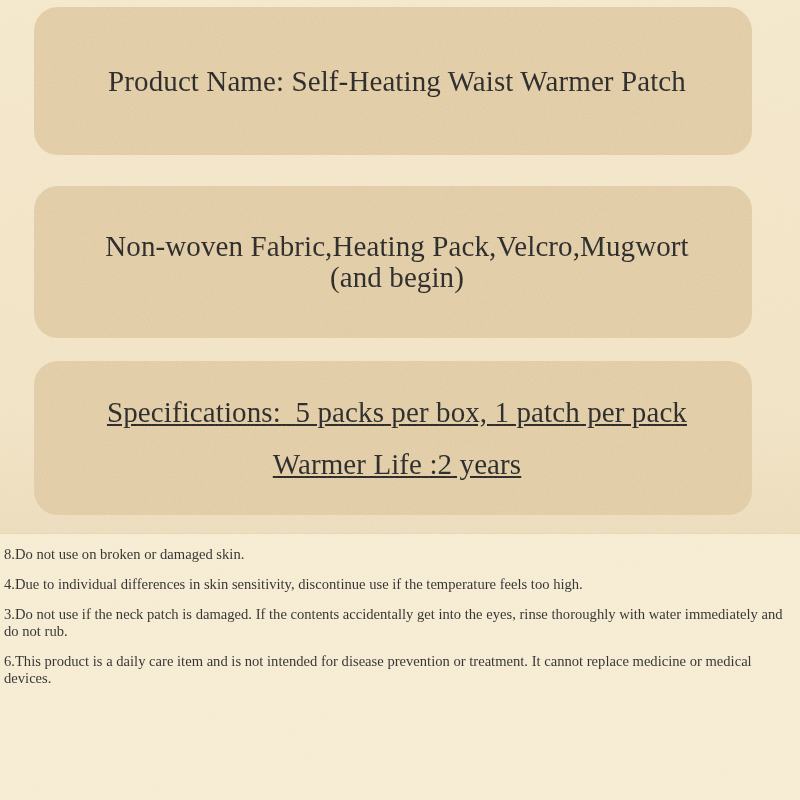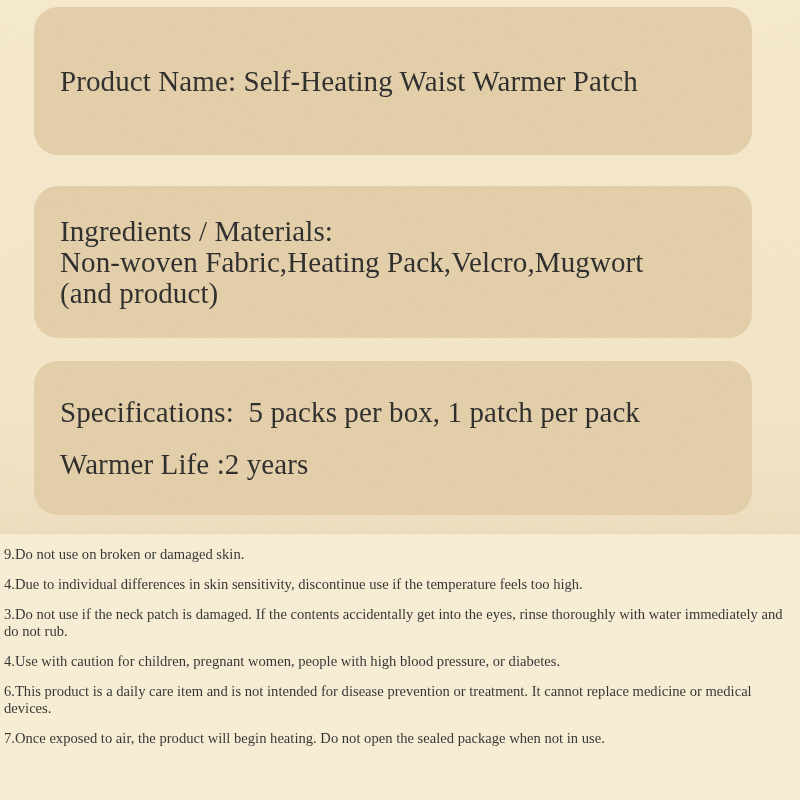--- a/index.html
+++ b/index.html
@@ -39,24 +39,25 @@
     display: flex;
     flex-direction: column;
     justify-content: center;
   }
   .card p {
     margin: 0;
     font-size: 29px;
     line-height: 31px;
     white-space: pre-wrap;
     letter-spacing: 0.1px;
+    text-align: center;
   }
   .card-product { height: 148px; }
   .card-ingredients { height: 152px; margin-top: 31px; }
-  .card-specs { height: 154px; margin-top: 23px; }
+  .card-specs { height: 154px; margin-top: 23px; text-decoration: underline; }
   .card-specs p { line-height: 34px; }
   .card-specs p.first { margin-bottom: 18px; }
   
   .warnings-section {
     box-sizing: border-box;
     width: 800px;
     height: 267px;
     background: #f5ebd1;
     border-top: 1px solid #e6d5b2;
     padding: 12px 5px 0 4px;
@@ -84,39 +85,36 @@
 
 <div class="page">
 
   <section class="cards-section">
 
     <div class="card card-product">
       <p>Product Name: Self-Heating Waist Warmer Patch</p>
     </div>
 
     <div class="card card-ingredients">
-      <p>Ingredients / Materials:</p>
       <p>Non-woven Fabric,Heating Pack,Velcro,Mugwort</p>
-      <p>(and product)</p>
+      <p>(and begin)</p>
     </div>
 
     <div class="card card-specs">
       <p class="first">Specifications:  5 packs per box, 1 patch per pack</p>
       <p>Warmer Life :2 years</p>
     </div>
 
   </section>
 
   <section class="warnings-section">
-    <p class="warning">9.Do not use on broken or damaged skin.</p>
+    <p class="warning">8.Do not use on broken or damaged skin.</p>
     <p class="warning">4.Due to individual differences in skin sensitivity, discontinue use if the temperature feels too high.</p>
     <p class="warning">3.Do not use if the neck patch is damaged. If the contents accidentally get into the eyes, rinse thoroughly with water immediately and do not rub.</p>
-    <p class="warning">4.Use with caution for children, pregnant women, people with high blood pressure, or diabetes.</p>
     <p class="warning">6.This product is a daily care item and is not intended for disease prevention or treatment. It cannot replace medicine or medical devices.</p>
-    <p class="warning">7.Once exposed to air, the product will begin heating. Do not open the sealed package when not in use.</p>
   </section>
 
   <svg class="texture" width="800" height="800" xmlns="http://www.w3.org/2000/svg">
     <filter id="grain" x="0" y="0" width="100%" height="100%">
       <feTurbulence type="fractalNoise" baseFrequency="0.72" numOctaves="2" seed="7" stitchTiles="stitch"></feTurbulence>
       <feColorMatrix type="matrix" values="0 0 0 0 1
                 0 0 0 0 0.97
                 0 0 0 0 0.88
                 0 0 0 0.65 0"></feColorMatrix>
     </filter>

